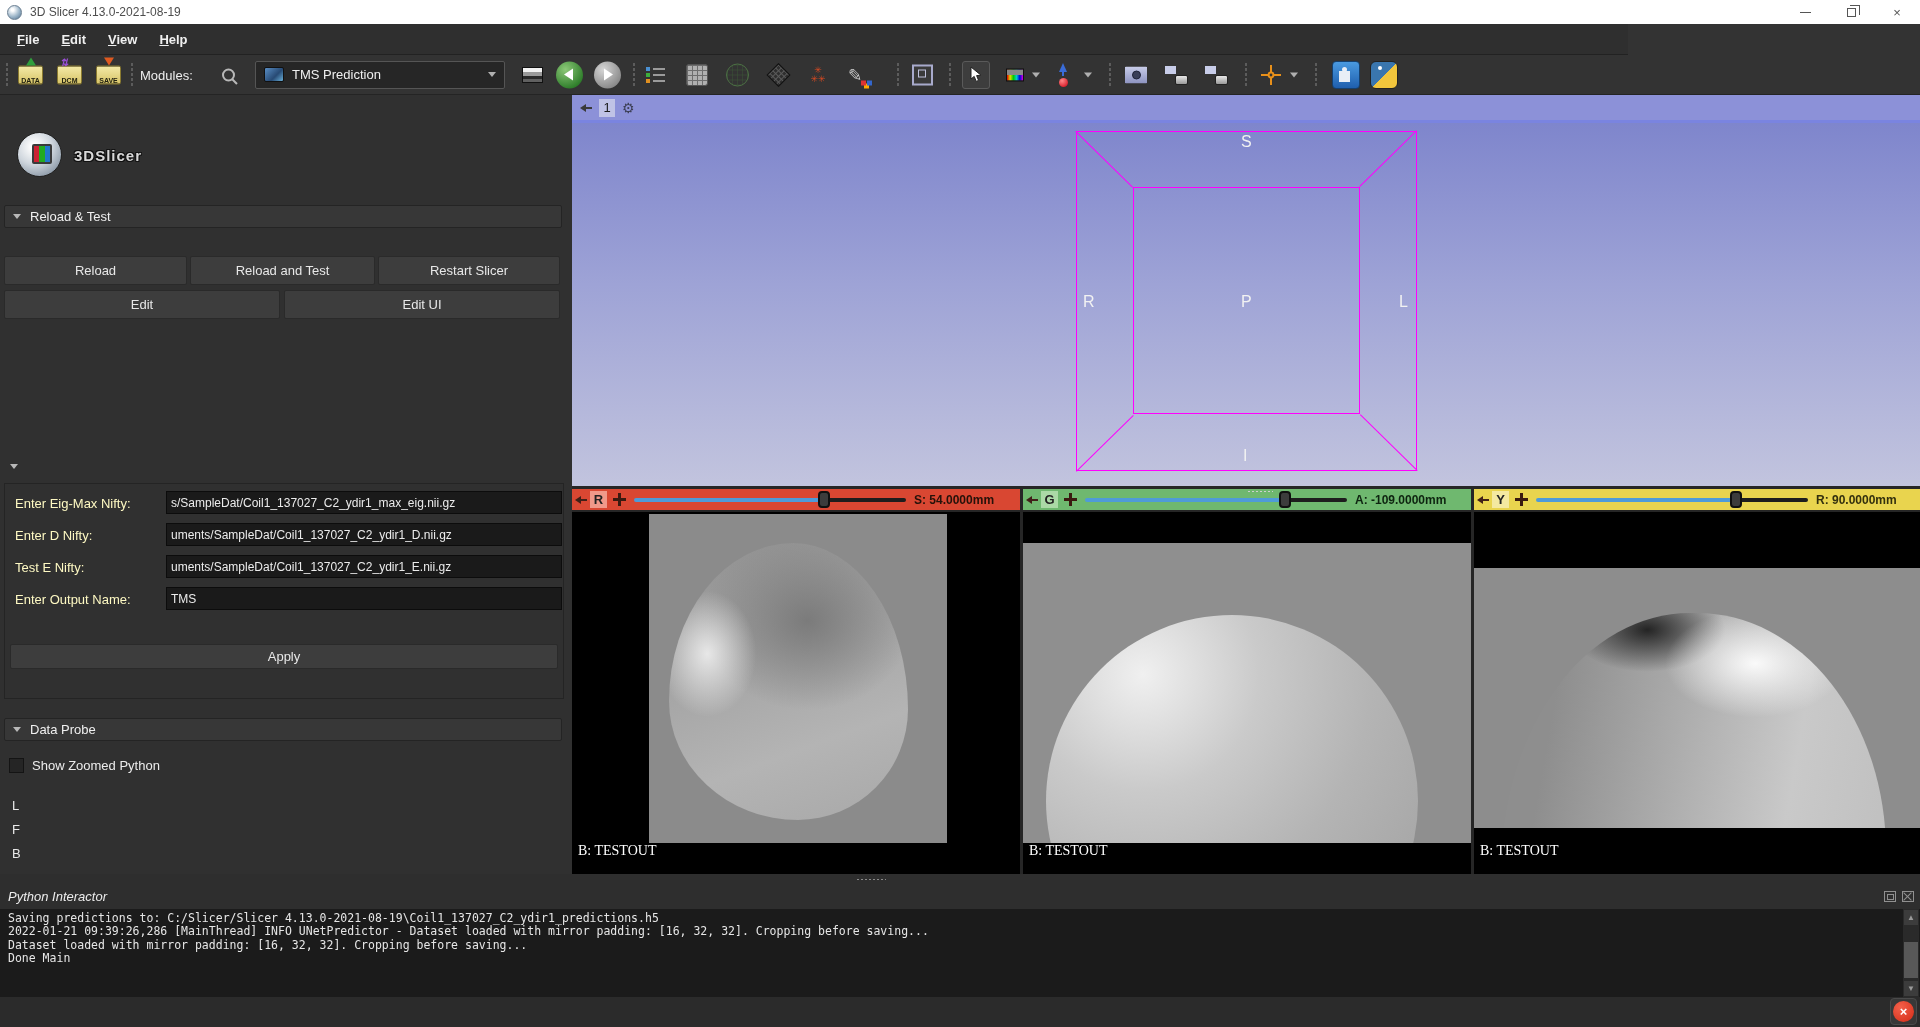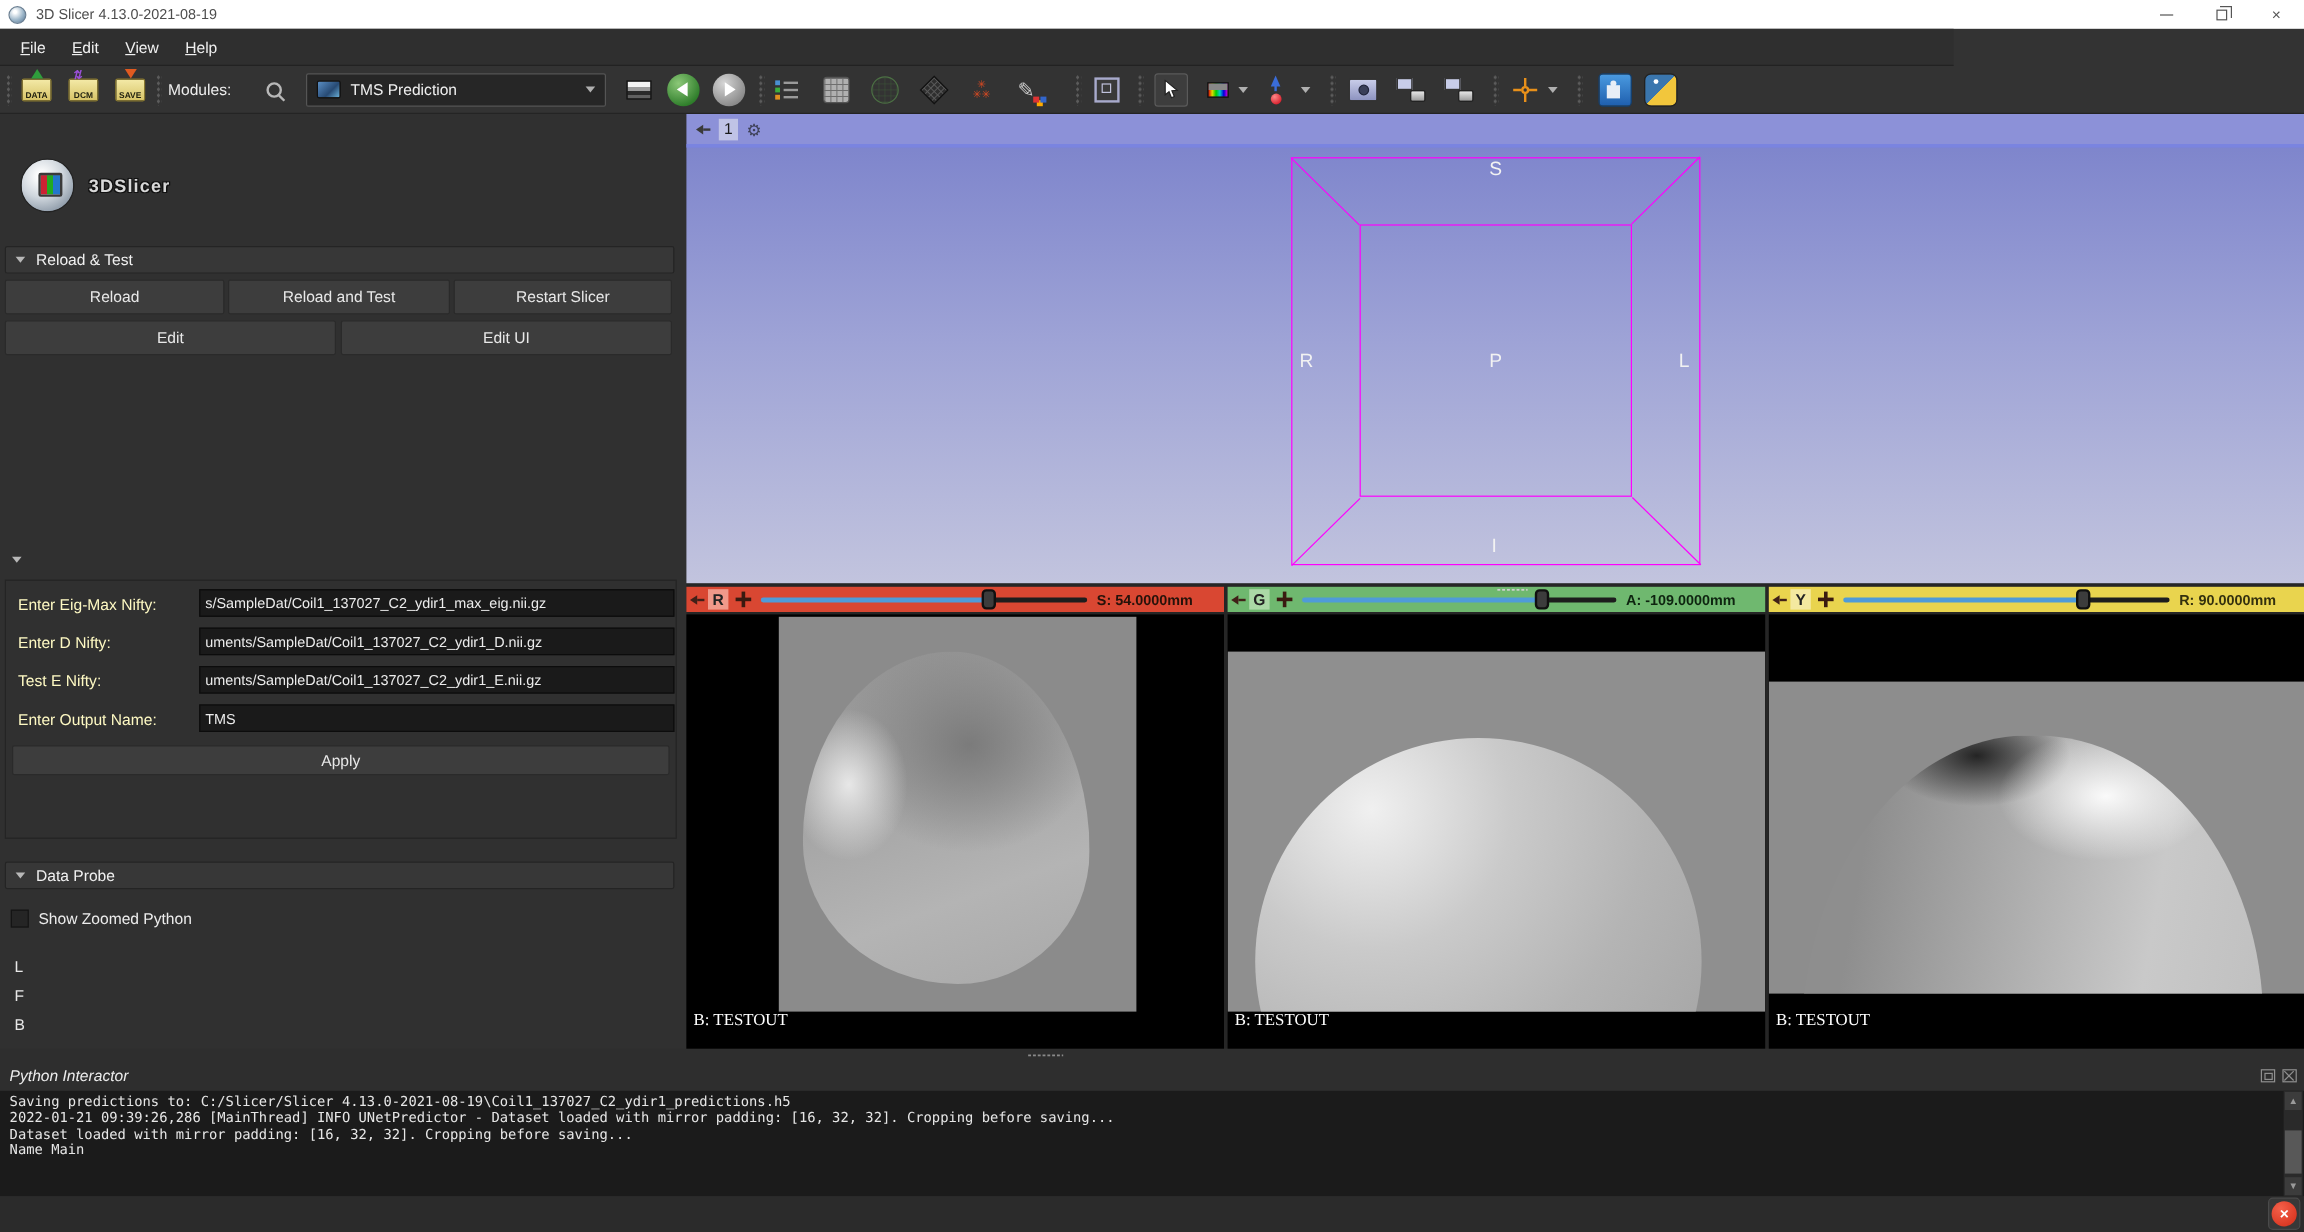--- a/index.html
+++ b/index.html
@@ -16,21 +16,21 @@
   .title-text { font-size:12px; color:#4d4d4d; }
   .wincontrols { position:absolute; right:0; top:0; height:24px; display:flex; }
   .wc { width:46px; height:24px; display:flex; align-items:center; justify-content:center; color:#555; }
   .wc-min i { display:block; width:11px; height:1px; background:#555; }
   .wc-max i { display:block; width:9px; height:9px; border:1px solid #555; position:relative; background:#fff; }
   .wc-max i:before { content:""; position:absolute; left:2px; top:-4px; width:9px; height:9px; border:1px solid #555; border-bottom:none; border-left:none; }
   .wc-close { font-size:13px; }
 
   
   .menubar { position:absolute; left:0; top:24px; width:1628px; height:31px; background:#2f2f2f;
-             border-bottom:1px solid #222; display:flex; align-items:center; padding-left:6px; }
+             border-bottom:1px solid #222; display:flex; align-items:center; padding-left:6px;font-weight:bold; }
   .menu-item { color:#f0f0f0; font-size:13px; padding:4px 11px; }
   u { text-decoration:underline; }
 
   
   .toolbar { position:absolute; left:0; top:55px; width:1920px; height:40px; background:#333;
              border-bottom:1px solid #242424; }
   .toolbar > * { position:absolute; top:50%; transform:translateY(-50%); }
   .grip { width:5px; height:26px;
           background-image:radial-gradient(#5c5c5c 1px, transparent 1.2px); background-size:4px 5px; }
   .tb-label { font-size:13px; color:#eee; }
@@ -114,21 +114,21 @@
   .slicer-logo i { position:absolute; left:14px; top:11px; width:20px; height:20px; border:2px solid #3a3a3a; border-radius:2px;
                    background:linear-gradient(90deg,#c23 0 33%, #2a2 33% 66%, #27c 66%),
                               repeating-linear-gradient(rgba(0,0,0,.55) 0 1px, transparent 1px 6px); }
   .logo-text { position:absolute; left:74px; top:52px; font-size:15px; font-weight:bold; letter-spacing:1px; color:#d8d8d8;
                text-shadow:1px 1px 0 #111, -1px -1px 0 #111, 1px -1px 0 #111, -1px 1px 0 #111; }
   .section-hdr { position:absolute; left:4px; width:558px; height:23px; background:#373737;
                  border:1px solid #242424; border-radius:2px; display:flex; align-items:center; gap:9px; padding-left:8px; }
   .tri-down { width:0; height:0; border-left:4px solid transparent; border-right:4px solid transparent; border-top:5px solid #b8b8b8; }
   .section-hdr span { font-size:13px; color:#f0f0f0; }
   .btn { position:absolute; height:29px; background:#3d3d3d; border:1px solid #2a2a2a; border-radius:2px;
-         color:#e8e8e8; font-size:13px; display:flex; align-items:center; justify-content:center; }
+         color:#e8e8e8; font-size:13px; display:flex; align-items:center; justify-content:center;margin-top:23px; }
   .formbox { position:absolute; left:4px; top:388px; width:560px; height:216px; border:1px solid #242424; }
   .frow-label { position:absolute; left:10px; font-size:13px; color:#fef9c3; }
   .frow-input { position:absolute; left:161px; width:396px; height:23px; background:#1a1a1a; border:1px solid #0c0c0c;
                 color:#ececec; font-size:12px; padding:0 4px; font-family:"Liberation Sans",sans-serif; }
   .checkbox { position:absolute; left:9px; width:15px; height:15px; background:#252525; border:1px solid #141414; }
   .probe-letter { position:absolute; left:12px; font-size:13px; color:#e8e8e8; }
 
   
   .viewarea { position:absolute; left:572px; top:95px; width:1348px; height:779px; background:#262626; }
   .view3d { position:absolute; left:0; top:0; width:1348px; height:391px; }
@@ -456,21 +456,21 @@
     <span class="t">Python Interactor</span>
     <span class="py-icons">
       <span class="mini-ic mini-pop"></span>
       <span class="mini-ic mini-x"></span>
     </span>
   </div>
   <div class="pybody">
     <div class="ln">Saving predictions to: C:/Slicer/Slicer 4.13.0-2021-08-19\Coil1_137027_C2_ydir1_predictions.h5</div>
     <div class="ln">2022-01-21 09:39:26,286 [MainThread] INFO UNetPredictor - Dataset loaded with mirror padding: [16, 32, 32]. Cropping before saving...</div>
     <div class="ln">Dataset loaded with mirror padding: [16, 32, 32]. Cropping before saving...</div>
-    <div class="ln">Name Main</div>
+    <div class="ln">Done Main</div>
   </div>
   <div class="pyscroll">
     <span class="ps-btn" style="top:1px">▲</span>
     <span class="ps-thumb"></span>
     <span class="ps-btn" style="bottom:1px">▼</span>
   </div>
 
   <div class="bottombar">
     <span class="closepy">
         <i>×</i>

